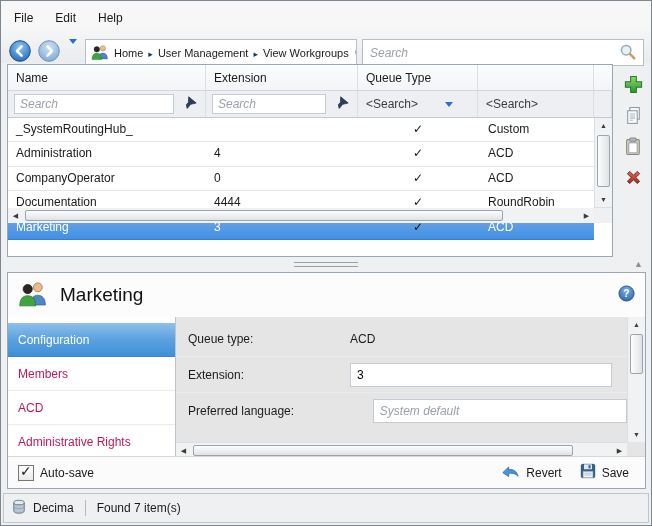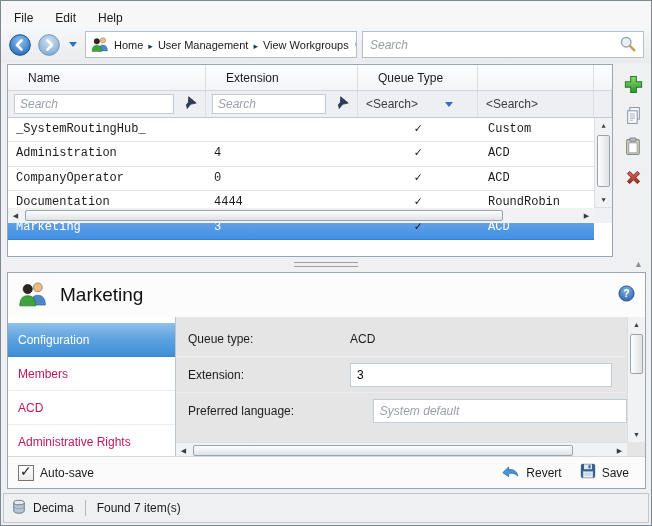--- a/index.html
+++ b/index.html
@@ -5,45 +5,45 @@
   * { box-sizing: border-box; margin: 0; padding: 0; }
   html,body { background:#d9dcdf; }
   body { font-family: "Liberation Sans","DejaVu Sans",sans-serif; font-size:12px; color:#1a1a1a; }
   .window { position:relative; width:652px; height:526px; background:#eef0f1; border:1px solid #7c8791; overflow:hidden; }
 
   
   .menubar { position:absolute; left:0; top:0; width:650px; height:28px; background:#f7f7f7; border-bottom:1px solid #909090; display:flex; align-items:flex-end; padding-left:2px; }
   .menu-item { padding:3px 11px; cursor:default; }
 
   
-  .toolbar { position:absolute; left:0; top:25px; width:650px; height:37px; background:linear-gradient(#f6f7f8,#e9ebee); display:flex; align-items:center; padding:13px 7px; gap:5px; }
+  .toolbar { position:absolute; left:0; top:25px; width:650px; height:37px; background:linear-gradient(#f6f7f8,#e9ebee); display:flex; align-items:flex-start; padding:13px 7px; gap:5px; }
   .navbtn { width:24px; height:24px; flex:0 0 auto; }
   .navbtn svg { display:block; }
   .dd-arrow { width:0; height:0; border-left:4px solid transparent; border-right:4px solid transparent; border-top:5px solid #2a6fc9; margin:0 3px; }
   .breadcrumb-box { width:272px; height:27px; background:#fff; border:1px solid #b6bec7; display:flex; align-items:center; padding:0 5px; gap:3px; overflow:hidden; white-space:nowrap; font-size:11px; }
   .crumb { padding:1px 2px; }
   .crumb-sep::before { content:"▸"; color:#17375e; font-size:9px; }
   .searchbox { flex:1; height:27px; background:#fff; border:1px solid #b6bec7; display:flex; align-items:center; padding:0 7px; gap:6px; }
   .searchbox input { flex:1; border:none; outline:none; font:inherit; font-size:12px; background:transparent; }
   input::placeholder { font-style:italic; color:#9aa0a6; }
 
   
   .table-panel { position:absolute; left:6px; top:63px; width:606px; height:193px; background:#fff; border:1px solid #98a6b5; }
   .cols5 { display:grid; grid-template-columns:198px 152px 120px 1fr 18px; }
   .tbl-header { height:26px; background:linear-gradient(#fcfdfe,#f2f4f6); border-bottom:1px solid #d3d6da; }
-  .th { padding:6px 8px 0 8px; border-right:1px solid #dcdfe2; color:#1b1b1b; overflow:hidden; white-space:nowrap;margin-left:12px; }
+  .th { padding:6px 8px 0 8px; border-right:1px solid #dcdfe2; color:#1b1b1b; overflow:hidden; white-space:nowrap; }
   .tbl-filter { height:27px; background:#edeff2; border-bottom:1px solid #c6cacf; }
   .fc { display:flex; align-items:center; padding:0 6px; gap:5px; border-right:1px solid #dcdfe2; overflow:hidden; }
   .fc input { flex:1; min-width:0; height:20px; border:1px solid #c3cbd4; background:#fff; padding:0 5px; font:inherit; font-size:12px; outline:none; }
   .funnel-btn { flex:0 0 auto; width:20px; height:20px; display:flex; align-items:center; justify-content:center; }
   .fc-drop { justify-content:space-between; padding-right:24px; color:#3c3c3c; }
   .fc-drop .dval { padding-left:2px; }
   .blue-tri { width:0; height:0; border-left:4px solid transparent; border-right:4px solid transparent; border-top:5px solid #2a6fc9; }
 
-  .tbl-body { position:relative; height:89px;font-family:Liberation Mono, monospace; }
+  .tbl-body { position:relative; height:89px; }
   .tbl-rows { margin-right:18px; }
   .trow { display:grid; grid-template-columns:198px 152px 120px 1fr; height:24.4px; line-height:23px; border-bottom:1px solid #e5e6e8; background:#fff; }
   .trow .c { overflow:hidden; white-space:nowrap; }
   .c.name { padding-left:8px; }
   .c.ext  { padding-left:8px; }
   .c.act  { text-align:center; font-weight:bold; color:#111; }
   .c.qt   { padding-left:10px; }
   .trow.selected { background:linear-gradient(180deg,#96b6d8 0%,#5f9fe4 35%,#4190e6 100%); color:#fff; border-bottom:1px solid #3a7ec4; }
   .trow.selected .c.act { color:#101010; }
 

